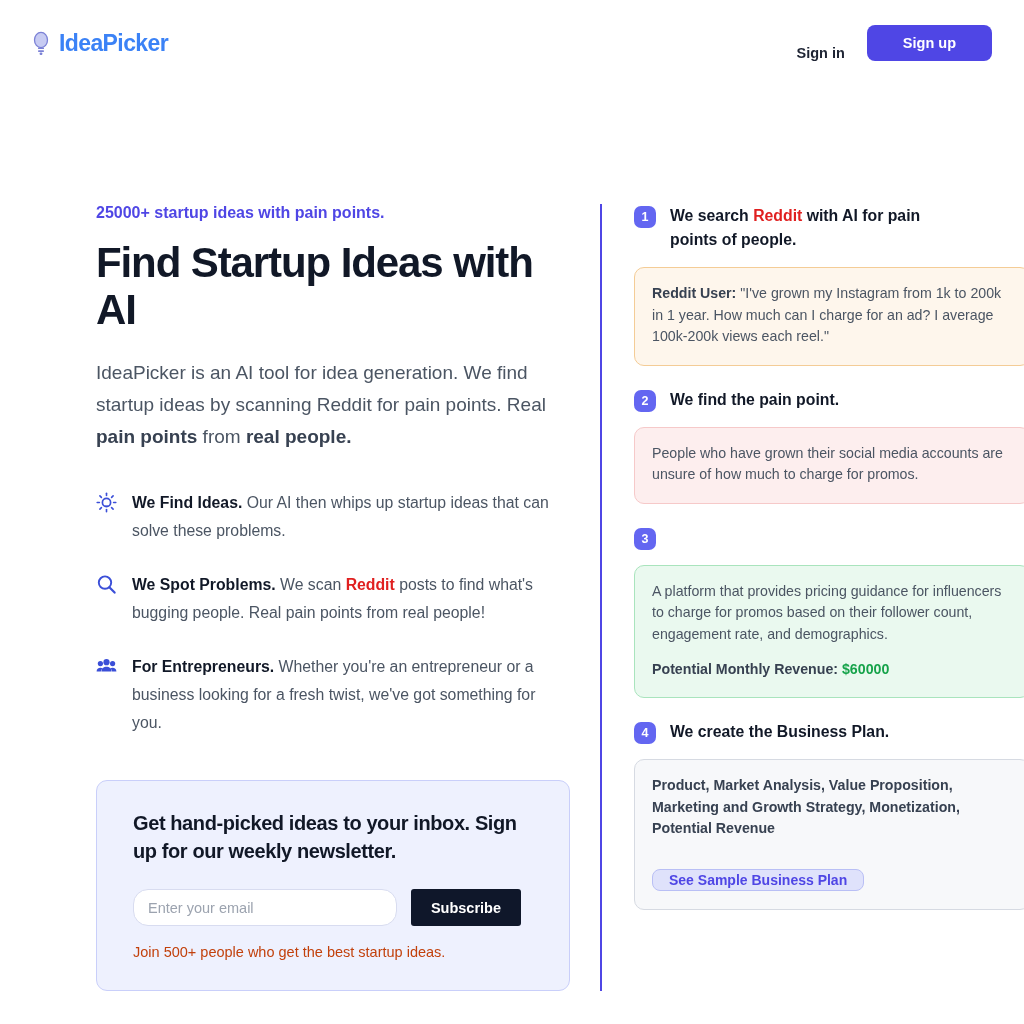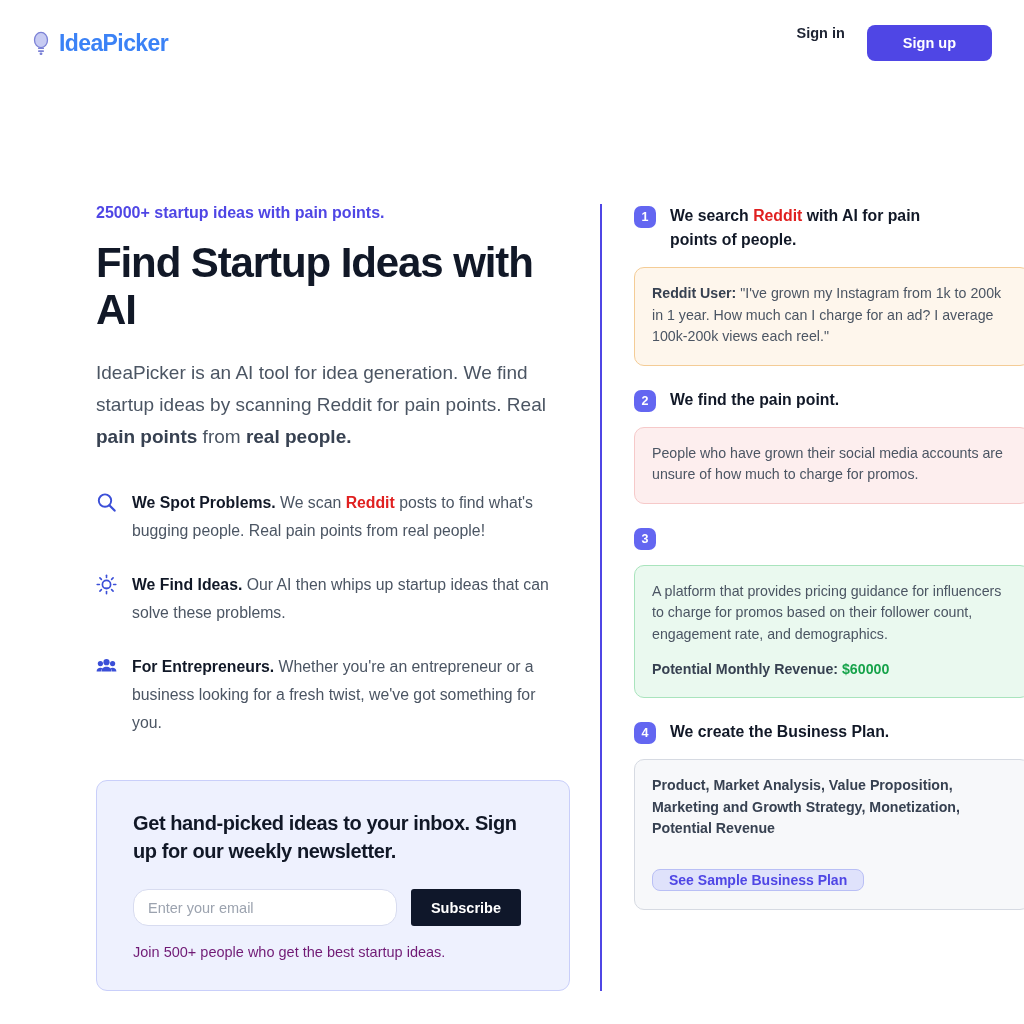--- a/index.html
+++ b/index.html
@@ -32,21 +32,21 @@
   }
   .brand-name {
     font-size: 23px;
     font-weight: 700;
     letter-spacing: -0.6px;
     color: #3b82f6;
   }
   .header-actions {
     margin-left: auto;
     display: flex;
-    align-items: flex-start;
+    align-items: flex-end;
     gap: 22px;
   }
   .signin-link {
     font-size: 14.5px;
     font-weight: 600;
     color: #1e2433;
     text-decoration: none;
     cursor: pointer;
   }
   .signup-btn {
@@ -169,21 +169,21 @@
     border-radius: 3px;
     padding: 0 20px;
     height: 37px;
     font-size: 14.5px;
     font-weight: 700;
     cursor: pointer;
     font-family: "Liberation Sans", sans-serif;
   }
   .newsletter-note {
     font-size: 14.5px;
-    color: #701a75;
+    color: #c2410c;
   }
 
   
   .steps { display: flex; flex-direction: column; }
   .step { margin-bottom: 22px; }
   .step:last-child { margin-bottom: 0; }
   .step-head {
     display: flex;
     gap: 14px;
     align-items: flex-start;
@@ -270,32 +270,20 @@
 
     <div class="eyebrow">25000+ startup ideas with pain points.</div>
 
     <h1 class="hero-title">Find Startup Ideas with AI</h1>
 
     <p class="hero-sub">
       <span>IdeaPicker is an AI tool for idea generation. We find startup ideas by scanning Reddit for pain points. Real </span><b>pain points</b><span> from </span><b>real people.</b>
     </p>
 
     <div class="features">
-
-      <div class="feature">
-        <span class="feature-icon">
-          <svg viewBox="0 0 21 21" fill="none" xmlns="http://www.w3.org/2000/svg">
-            <circle cx="9" cy="8.6" r="6.2" stroke="#3b4fd8" stroke-width="1.9"></circle>
-            <line x1="13.6" y1="13.4" x2="18.6" y2="18.6" stroke="#3b4fd8" stroke-width="2.2" stroke-linecap="round"></line>
-          </svg>
-        </span>
-        <div class="feature-text">
-          <b>We Spot Problems.</b><span> We scan </span><span class="reddit">Reddit</span><span> posts to find what's bugging people. Real pain points from real people!</span>
-        </div>
-      </div>
 
       <div class="feature">
         <span class="feature-icon">
           <svg viewBox="0 0 21 21" fill="none" xmlns="http://www.w3.org/2000/svg">
             <circle cx="10.5" cy="10.5" r="4.1" stroke="#3b4fd8" stroke-width="1.7"></circle>
             <rect x="8.8" y="13.4" width="3.4" height="1.3" rx="0.6" fill="#3b4fd8"></rect>
             <g stroke="#3b4fd8" stroke-width="1.6" stroke-linecap="round">
               <line x1="10.5" y1="1.2" x2="10.5" y2="3.4"></line>
               <line x1="10.5" y1="17.6" x2="10.5" y2="19.8"></line>
               <line x1="1.2" y1="10.5" x2="3.4" y2="10.5"></line>
@@ -307,20 +295,32 @@
             </g>
           </svg>
         </span>
         <div class="feature-text">
           <b>We Find Ideas.</b><span> Our AI then whips up startup ideas that can solve these problems.</span>
         </div>
       </div>
 
       <div class="feature">
         <span class="feature-icon">
+          <svg viewBox="0 0 21 21" fill="none" xmlns="http://www.w3.org/2000/svg">
+            <circle cx="9" cy="8.6" r="6.2" stroke="#3b4fd8" stroke-width="1.9"></circle>
+            <line x1="13.6" y1="13.4" x2="18.6" y2="18.6" stroke="#3b4fd8" stroke-width="2.2" stroke-linecap="round"></line>
+          </svg>
+        </span>
+        <div class="feature-text">
+          <b>We Spot Problems.</b><span> We scan </span><span class="reddit">Reddit</span><span> posts to find what's bugging people. Real pain points from real people!</span>
+        </div>
+      </div>
+
+      <div class="feature">
+        <span class="feature-icon">
           <svg viewBox="0 0 21 21" xmlns="http://www.w3.org/2000/svg">
             <circle cx="10.5" cy="6.2" r="3.1" fill="#3b4fd8"></circle>
             <circle cx="4.4" cy="7.6" r="2.6" fill="#3b4fd8"></circle>
             <circle cx="16.6" cy="7.6" r="2.6" fill="#3b4fd8"></circle>
             <path d="M5.4 15.4c0-2.9 2.3-4.6 5.1-4.6s5.1 1.7 5.1 4.6z" fill="#3b4fd8"></path>
             <path d="M0.6 15.4c0-2.3 1.7-3.6 3.8-3.6 0.9 0 1.7 0.2 2.3 0.7-1.1 0.8-1.7 1.8-1.8 2.9z" fill="#3b4fd8"></path>
             <path d="M20.4 15.4c0-2.3-1.7-3.6-3.8-3.6-0.9 0-1.7 0.2-2.3 0.7 1.1 0.8 1.7 1.8 1.8 2.9z" fill="#3b4fd8"></path>
           </svg>
         </span>
         <div class="feature-text">

